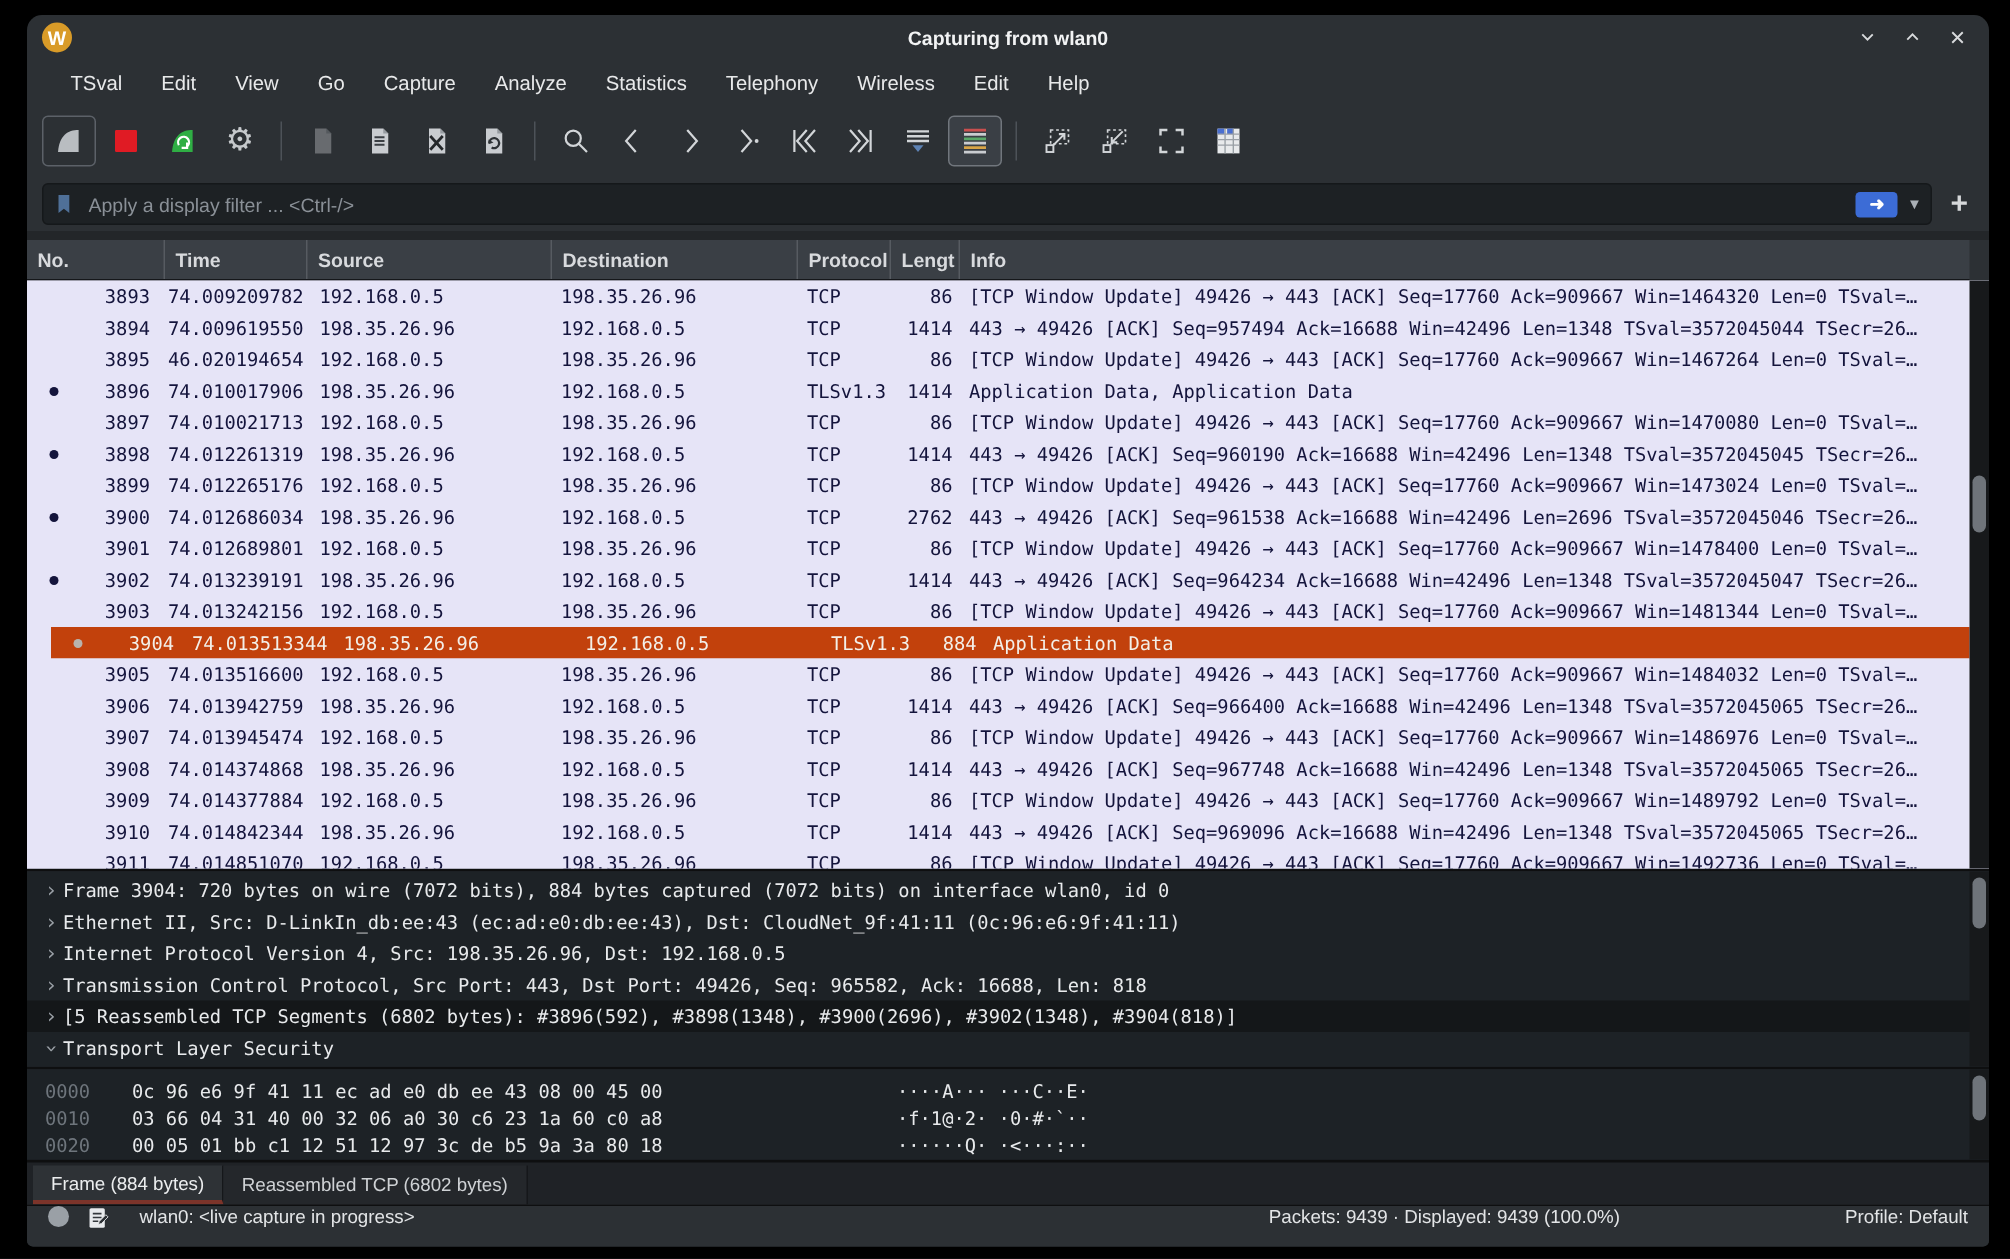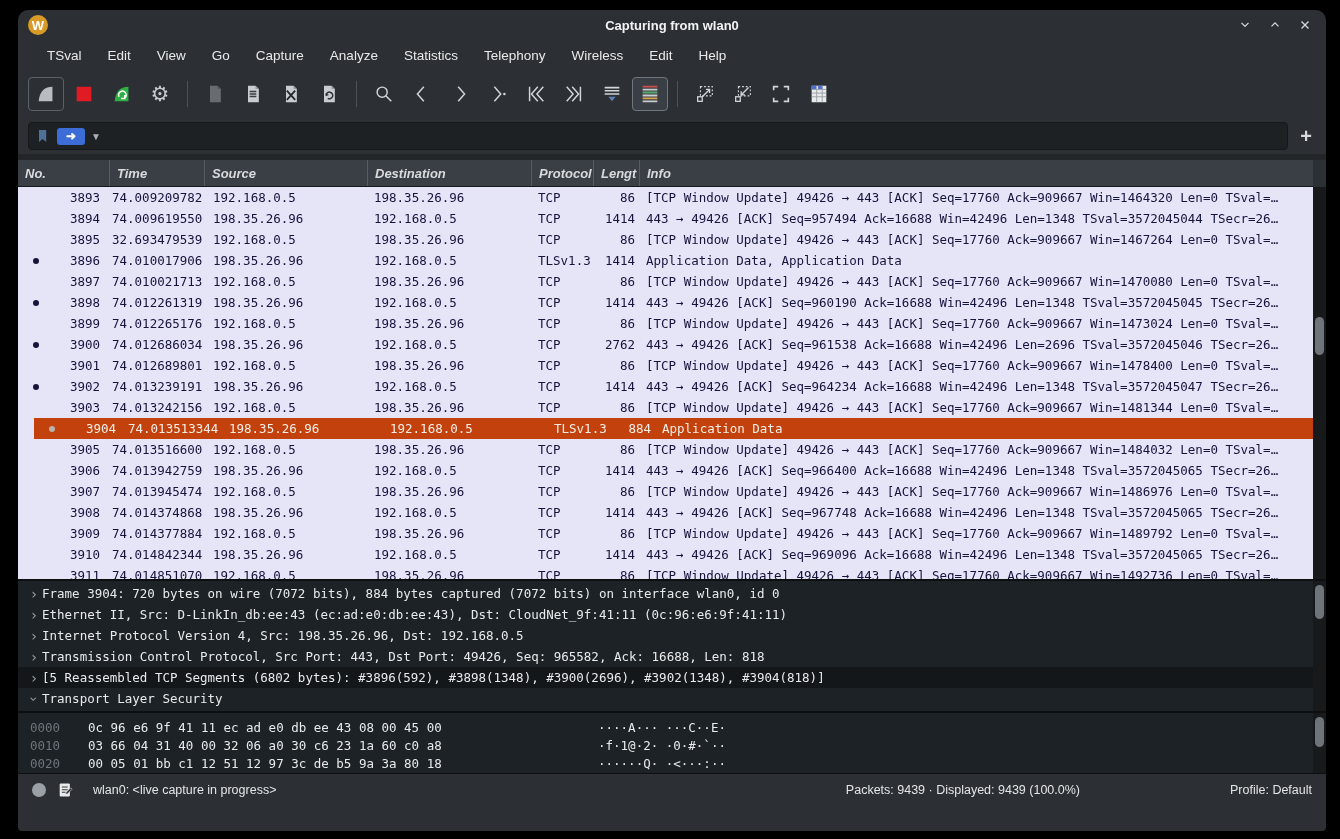--- a/index.html
+++ b/index.html
@@ -33,21 +33,21 @@
     font-family:"Liberation Sans",sans-serif;}
   .filter-input::placeholder{color:#8a9097;}
   .apply-btn{width:28px;height:17px;background:#3c6cd6;border-radius:3px;display:flex;align-items:center;
     justify-content:center;color:#fff;font-size:12px;font-weight:bold;line-height:1;}
   .caret{color:#aab0b6;font-size:10px;}
   .plus-btn{color:#d6d8da;font-size:20px;font-weight:bold;line-height:1;padding:0 4px;}
   .filter-gap{height:6px;background:#232629;flex:0 0 auto;}
   
   .grid{display:grid;grid-template-columns:92px 95px 163px 164px 62px 46px 1fr;}
   .pl-header{height:26px;background:#3a3f45;border-bottom:1px solid #15171a;flex:0 0 auto;
-    margin-right:13px;font-style:italic;}
+    margin-right:13px;}
   .pl-header .hcell{color:#d8dadd;font-size:13px;font-weight:600;display:flex;align-items:center;
     padding-left:7px;border-right:1px solid #565b61;overflow:hidden;white-space:nowrap;}
   .pl-header .hcell:last-child{border-right:none;}
   .pl-body{height:392px;overflow:hidden;position:relative;background:#e6e4f7;flex:0 0 auto;}
   .rows{margin-right:13px;}
   .prow{height:21px;background:#e6e4f7;color:#14143c;font-family:"DejaVu Sans Mono","Liberation Mono",monospace;
     font-size:12.5px;white-space:nowrap;}
   .prow>div{overflow:hidden;display:flex;align-items:center;}
   .prow.sel{background:#c2410c;color:#f3efe8;margin-left:16px;}
   .cell-no{justify-content:flex-end;padding-right:10px;position:relative;}
@@ -76,21 +76,21 @@
   .hoffset{color:#6e757c;width:42px;margin-left:12px;flex:0 0 auto;}
   .hbytes{margin-left:16px;width:380px;flex:0 0 auto;}
   .hascii{margin-left:130px;}
   
   .tabbar{height:28px;background:#1f2226;display:flex;align-items:flex-end;padding-left:4px;flex:0 0 auto;
     border-top:2px solid #0e0f10;}
   .btab{height:26px;display:flex;align-items:center;padding:0 12px;font-size:12.5px;color:#cfd2d5;
     background:#24272b;border-right:1px solid #15171a;box-sizing:border-box;}
   .btab.active{background:#2e3236;color:#eceeef;border-bottom:3px solid #7c342a;}
   
-  .statusbar{height:31px;background:#2c3034;border-top:1px solid #0e0f10;display:flex;align-items:center;
+  .statusbar{height:31px;background:#2c3034;border-top:1px solid #0e0f10;display:flex;align-items:flex-start;
     padding:0 14px;color:#e3e5e7;font-size:12.5px;flex:0 0 auto;}
   .expert-dot{width:14px;height:14px;border-radius:50%;background:#9aa0a6;flex:0 0 auto;}
   .note-icon{margin-left:12px;flex:0 0 auto;}
   .sb-capture{margin-left:20px;}
   .sb-packets{margin-left:auto;}
   .sb-profile{margin-left:150px;}
   svg{display:block;}
 </style>
 </head>
 <body>
@@ -302,20 +302,21 @@
           </svg>
         </span>
       </div>
     </div>
 
   <div class="filterbar">
     <div class="filter-input-wrap">
       <svg width="16" height="16" viewBox="0 0 20 20">
           <path d="M5 2.5 h9 v15 l-4.5 -3.6 l-4.5 3.6 Z" fill="#4f7098"></path>
         </svg>
+      <input class="filter-input" type="text" placeholder="Apply a display filter ... &lt;Ctrl-/&gt;" style="">
       <div class="apply-btn">➜</div>
       <div class="caret">▼</div>
     </div>
     <div class="plus-btn">+</div>
   </div>
   <div class="filter-gap"></div>
 
   <div class="pl-header grid" id="plheader">
       <div class="hcell">No.</div>
       <div class="hcell">Time</div>
@@ -341,21 +342,21 @@
           <div class="cell-no">3894</div>
           <div class="cell-time">74.009619550</div>
           <div class="cell-src">198.35.26.96</div>
           <div class="cell-dst">192.168.0.5</div>
           <div class="cell-proto">TCP</div>
           <div class="cell-len">1414</div>
           <div class="cell-info">443 → 49426 [ACK] Seq=957494 Ack=16688 Win=42496 Len=1348 TSval=3572045044 TSecr=26…</div>
         </div>
         <div class="prow grid">
           <div class="cell-no">3895</div>
-          <div class="cell-time">32.693479539</div>
+          <div class="cell-time">46.020194654</div>
           <div class="cell-src">192.168.0.5</div>
           <div class="cell-dst">198.35.26.96</div>
           <div class="cell-proto">TCP</div>
           <div class="cell-len">86</div>
           <div class="cell-info">[TCP Window Update] 49426 → 443 [ACK] Seq=17760 Ack=909667 Win=1467264 Len=0 TSval=…</div>
         </div>
         <div class="prow grid">
           <div class="cell-no"><span class="dot"></span>3896</div>
           <div class="cell-time">74.010017906</div>
           <div class="cell-src">198.35.26.96</div>
@@ -551,20 +552,24 @@
       <div class="hrow">
         <span class="hoffset">0020</span>
         <span class="hbytes">00 05 01 bb c1 12 51 12  97 3c de b5 9a 3a 80 18</span>
         <span class="hascii">······Q· ·&lt;···:··</span>
       </div>
       <div class="vscroll" style="width:13px;">
       <div class="vthumb" style="top:4px;height:30px;"></div>
     </div>
   </div>
 
+  <div class="tabbar" id="tabbar">
+      <div class="btab active">Frame (884 bytes)</div>
+      <div class="btab">Reassembled TCP (6802 bytes)</div>
+    </div>
 
   <div class="statusbar">
     <div class="expert-dot"></div>
     <div class="note-icon">
       <svg width="15" height="16" viewBox="0 0 20 22">
         <rect x="2" y="2" width="14" height="18" rx="1.5" fill="#e8eaec"></rect>
         <path d="M5 7 h8 M5 10.5 h8 M5 14 h5" stroke="#34383c" stroke-width="1.4"></path>
         <path d="M11 14 l6 -6 l2 2 l-6 6 l-3 1 Z" fill="#2c3034" stroke="#e8eaec" stroke-width="0.8"></path>
       </svg>
     </div>

